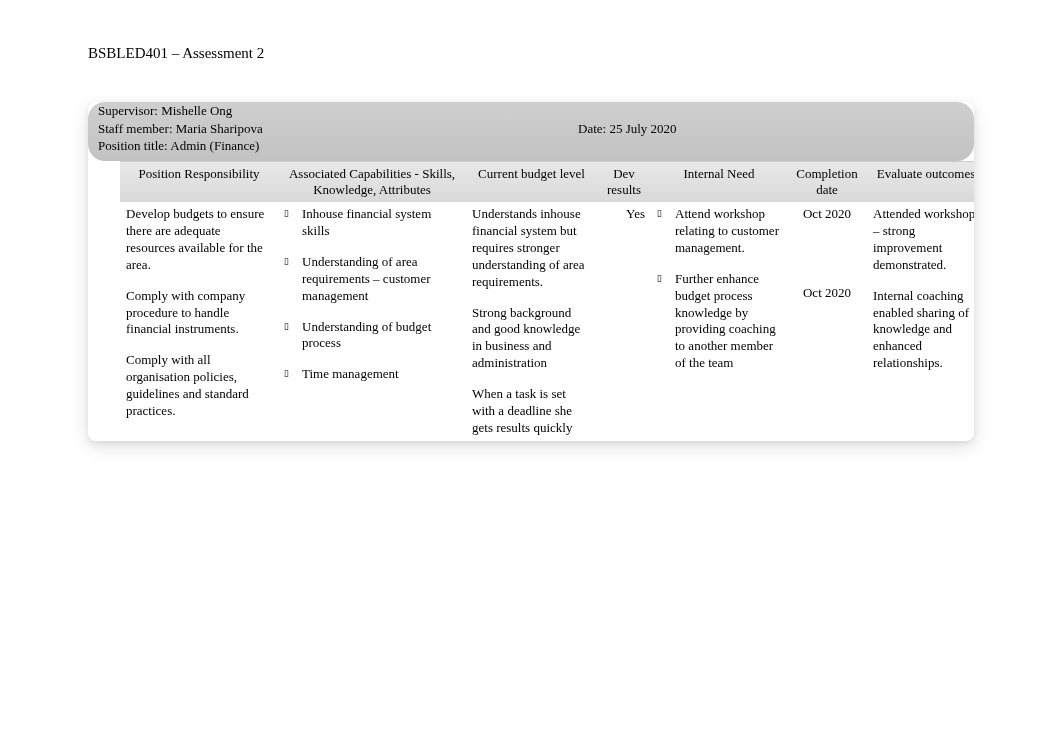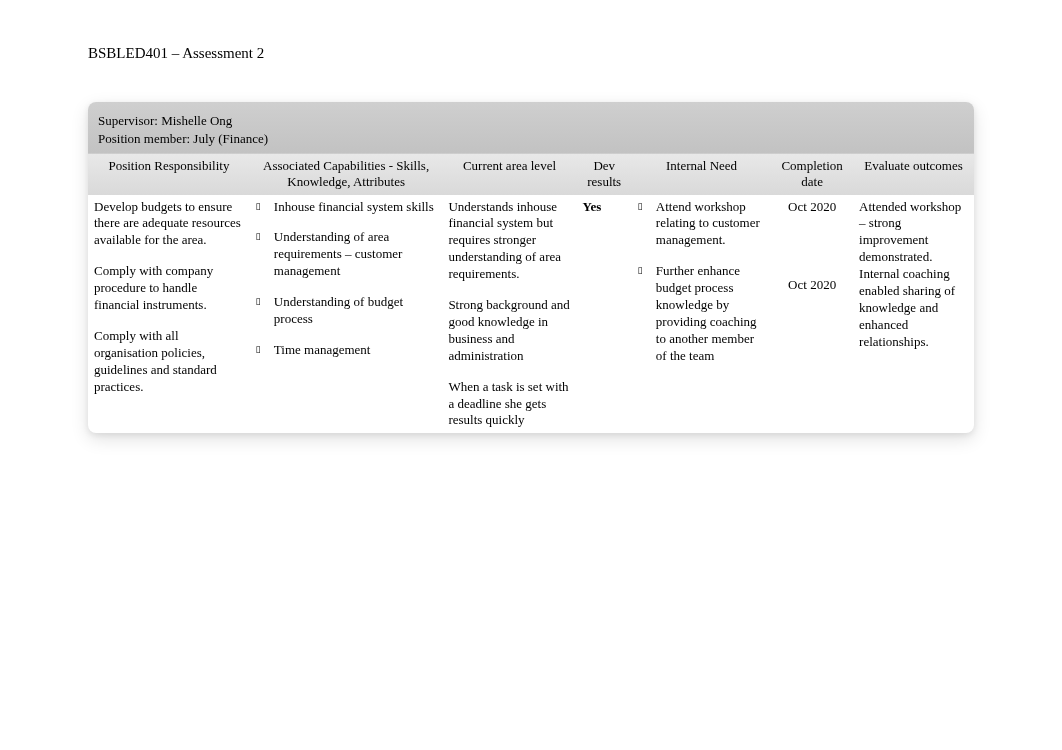--- a/index.html
+++ b/index.html
@@ -16,93 +16,103 @@
     margin-bottom: 40px;
   }
   .assessment-box {
     border-radius: 8px;
     overflow: hidden;
     box-shadow: 0 6px 18px rgba(0,0,0,0.12), 0 2px 6px rgba(0,0,0,0.08);
     background: #fff;
   }
   .meta-section {
     background: linear-gradient(#cfcfcf, #c2c2c2);
-    padding: 10px 10px 6px 10px;
+    padding: 0 10px 6px 10px;
+    border-radius: 17px;
   }
   .meta-row {
     display: flex;
     line-height: 1.35;
   }
   .meta-left { flex: 0 0 480px; }
   .meta-right { flex: 1; }
   .table {
     display: table;
     width: 100%;
     table-layout: fixed;
+    padding-left: 32px;
   }
   .thead, .tbody-row { display: table-row; }
   .th, .td { display: table-cell; vertical-align: top; padding: 4px 6px; }
   .thead .th {
     background: linear-gradient(#e8e8e8, #d9d9d9);
     text-align: center;
     font-weight: normal;
     border-top: 1px solid rgba(0,0,0,0.05);
     line-height: 1.25;
     font-size: 13px;
   }
   .td { line-height: 1.3; font-size: 13px; }
   .col-resp   { width: 158px; }
   .col-cap    { width: 188px; }
   .col-skill  { width: 131px; }
-  .col-dev    { width: 54px; text-align: left; font-weight: bold; }
+  .col-dev    { width: 54px; text-align: right; }
   .col-train  { width: 136px; }
   .col-date   { width: 80px; text-align: center; }
   .col-eval   { width: 118px; }
   .para-block p { margin-bottom: 14px; }
   .para-block p:last-child { margin-bottom: 0; }
   .bullets { list-style: none; padding: 0; margin: 0; }
   .bullets li { display: flex; margin-bottom: 14px; }
   .bullets li:last-child { margin-bottom: 0; }
   .bullet-mark {
     flex: 0 0 18px;
     font-family: Arial, sans-serif;
     font-size: 9px;
     line-height: 1.7;
   }
   .bullet-text { flex: 1; }
   .date-item { margin-bottom: 62px; }
   .date-item:last-child { margin-bottom: 0; }
-  .eval-item { }
+  .eval-item { margin-bottom: 14px; }
   .eval-item:last-child { margin-bottom: 9px; }
 </style>
 </head>
 <body>
 
 <div class="doc-title">BSBLED401 – Assessment 2</div>
 
 <div class="assessment-box">
 
   <div class="meta-section">
     <div class="meta-row">
       <div class="meta-left">
         <span>Supervisor: </span><span>Mishelle Ong</span>
       </div>
     </div>
     <div class="meta-row">
       <div class="meta-left">
-        <span>Position member: </span><span>July (Finance)</span>
+        <span>Staff member: </span><span>Maria Sharipova</span>
+      </div>
+      <div class="meta-right">
+        <span>Date: </span><span>25 July 2020</span>
+      </div>
+    </div>
+    <div class="meta-row">
+      <div class="meta-left">
+        <span>Position title: </span><span>Admin (Finance)</span>
       </div>
     </div>
   </div>
 
   <div class="table">
     <div class="thead">
       <div class="th col-resp">Position Responsibility</div>
       <div class="th col-cap">Associated Capabilities - Skills, Knowledge, Attributes</div>
-      <div class="th col-skill">Current area level</div>
+      <div class="th col-skill">Current budget level</div>
       <div class="th col-dev">Dev results</div>
       <div class="th col-train">Internal Need</div>
       <div class="th col-date">Completion date</div>
       <div class="th col-eval">Evaluate outcomes</div>
     </div>
 
     <div class="tbody-row">
 
       <div class="td col-resp para-block">
         <p>Develop budgets to ensure there are adequate resources available for the area.</p>

